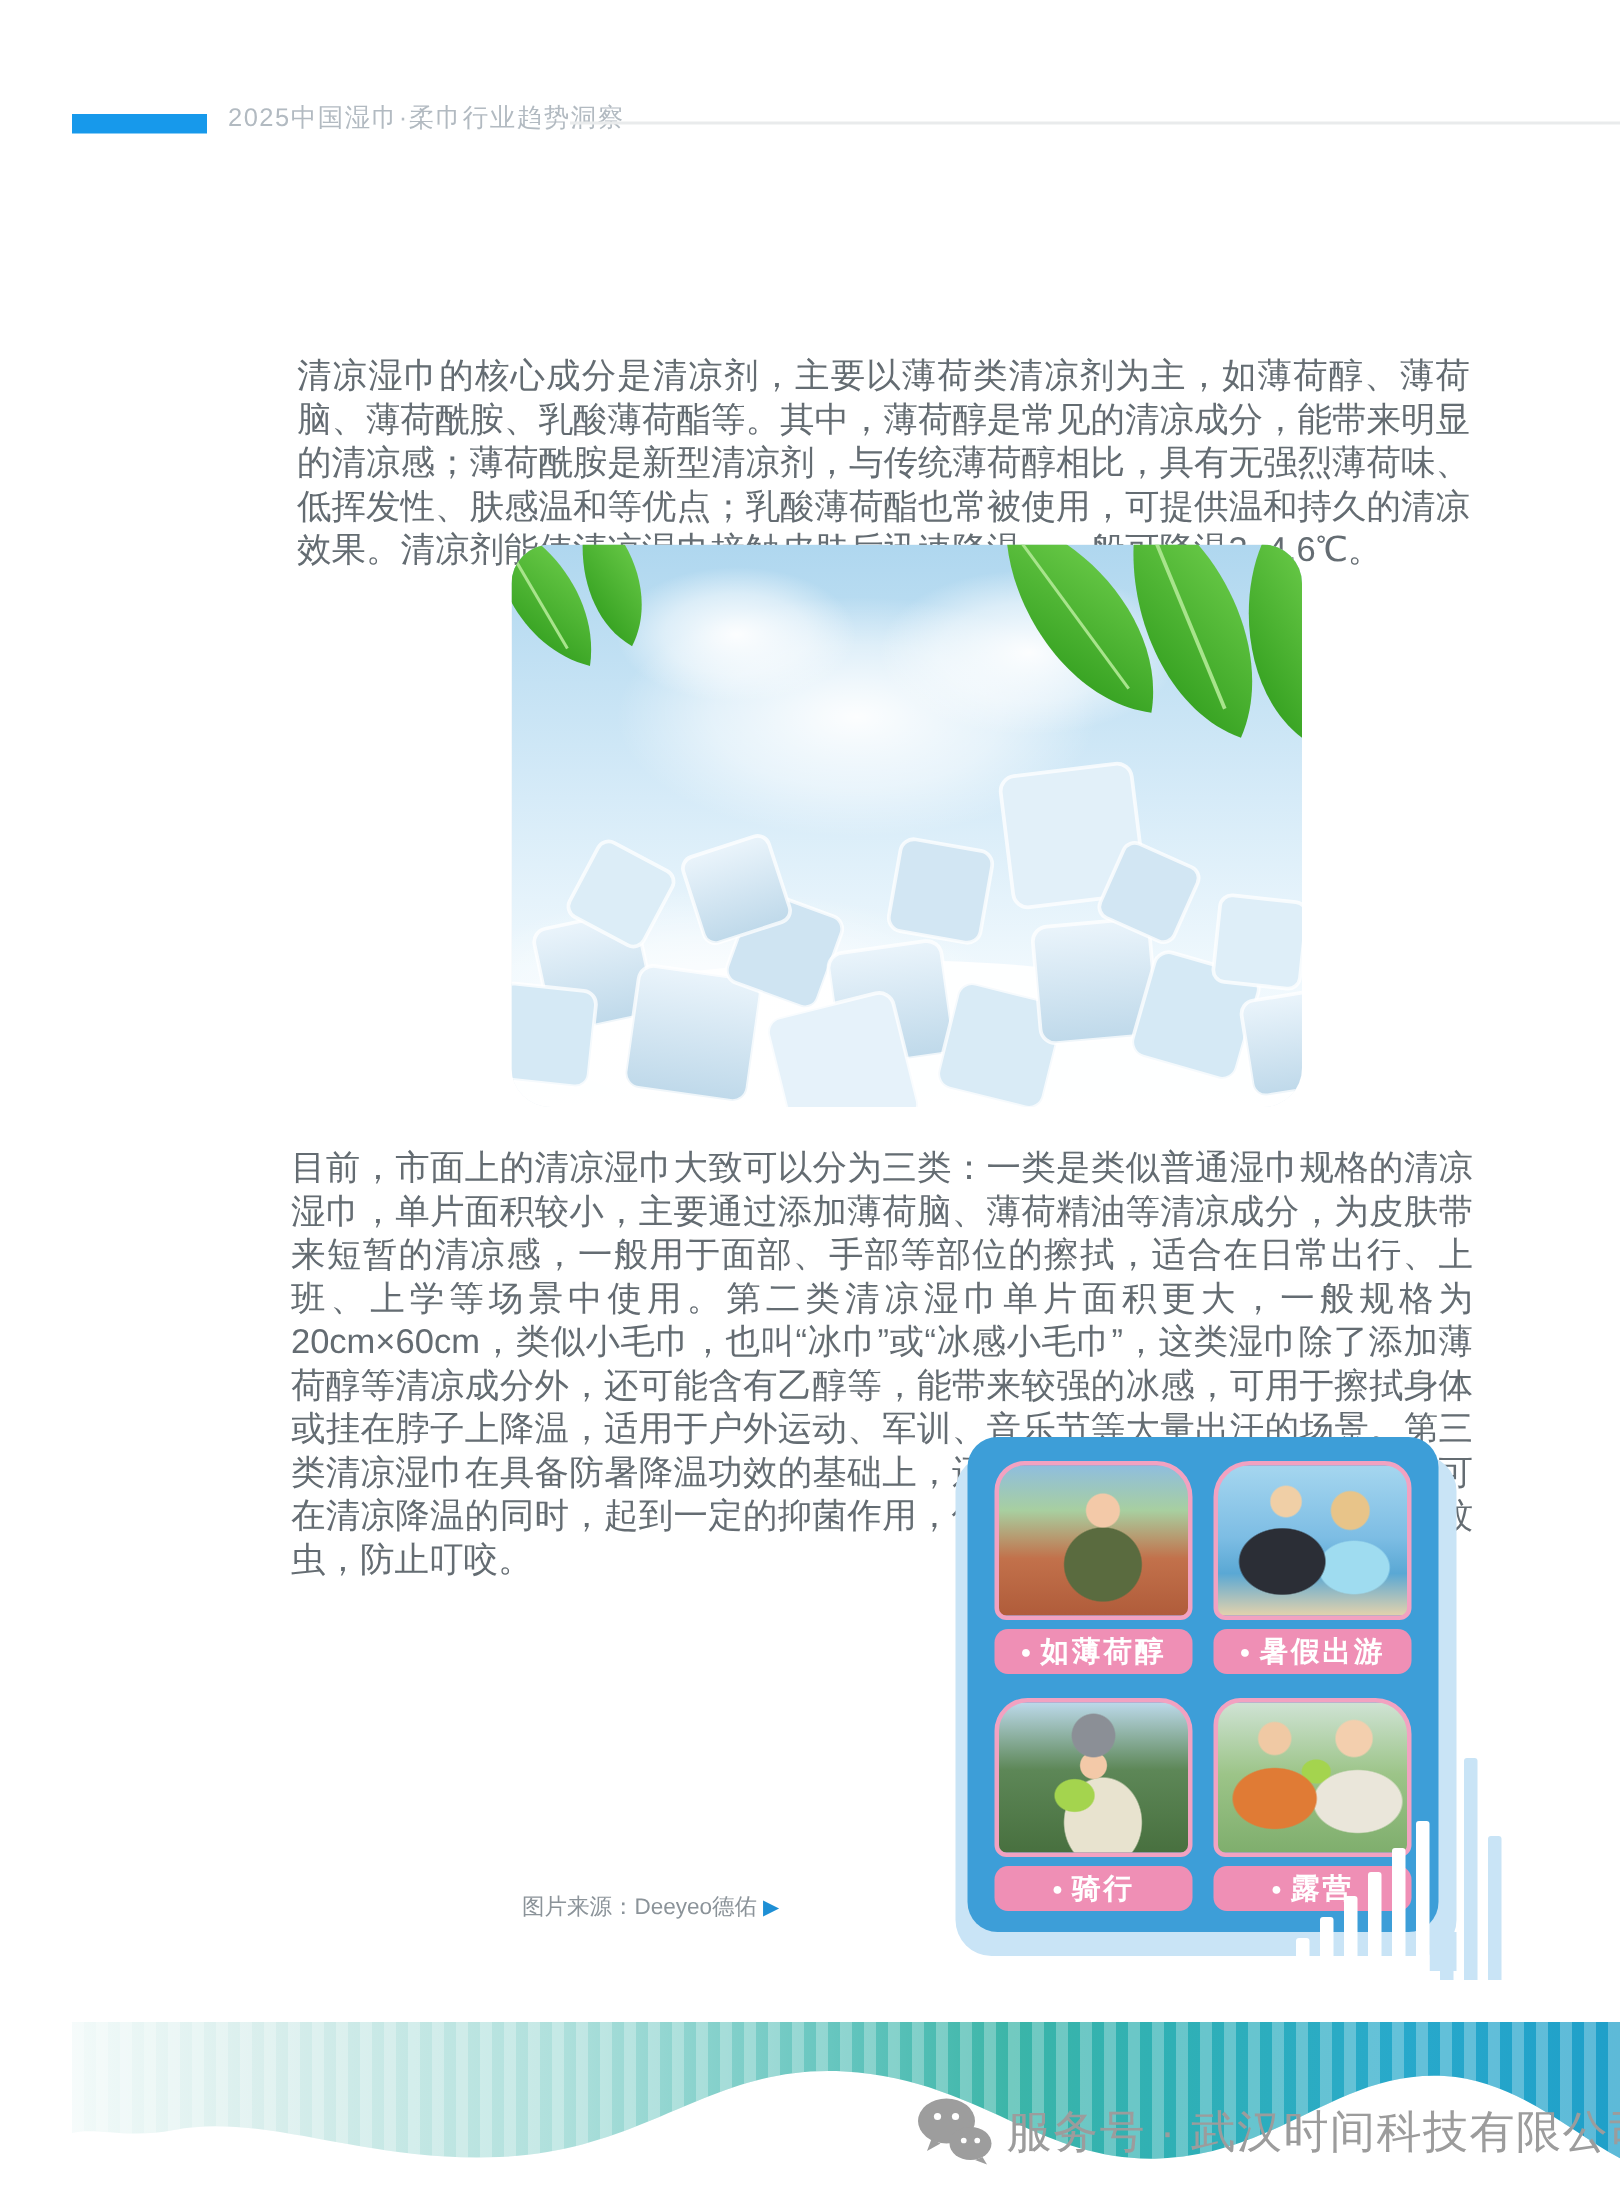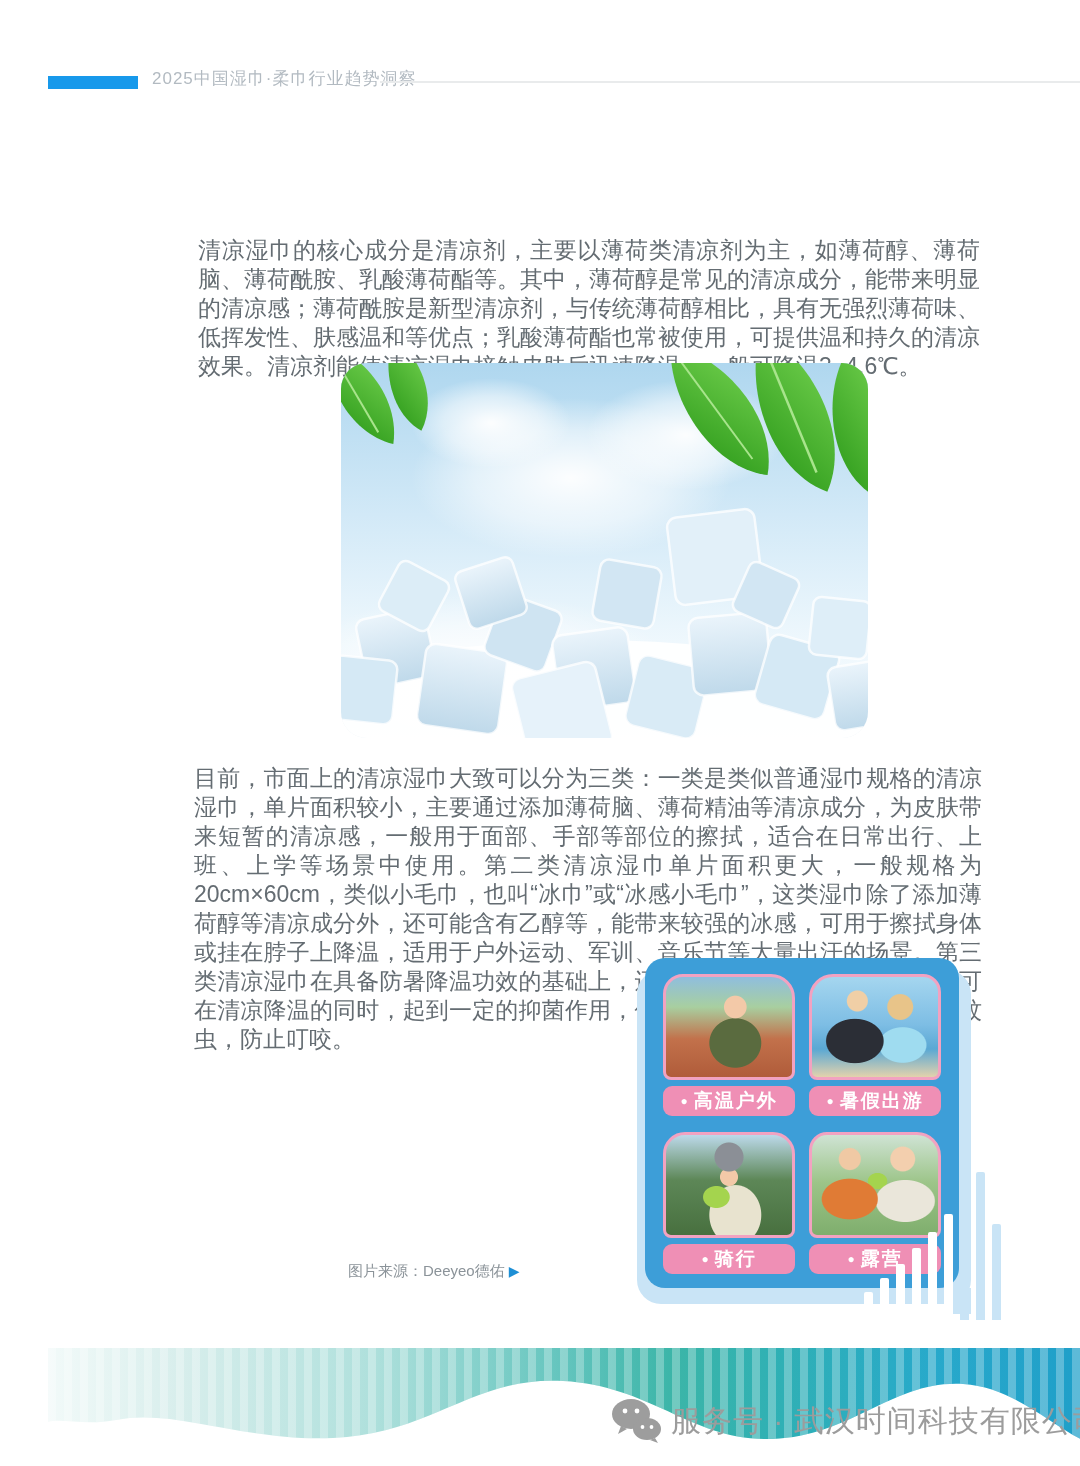--- a/index.html
+++ b/index.html
@@ -153,21 +153,21 @@
     <span>图片来源：Deeyeo德佑</span><span class="arrow">▶</span>
   </div>
 
   <div class="accent-layer"></div>
   <div class="accent-tail"></div>
   <div class="scene-card">
     <div class="scene">
       <div class="photo photo-0"></div>
       <div class="scene-label">
         <span class="bullet">●</span>
-        <span>高温户外</span>
+        <span>如薄荷醇</span>
       </div>
     </div>
     <div class="scene">
       <div class="photo photo-1"></div>
       <div class="scene-label">
         <span class="bullet">●</span>
         <span>暑假出游</span>
       </div>
     </div>
     <div class="scene">

